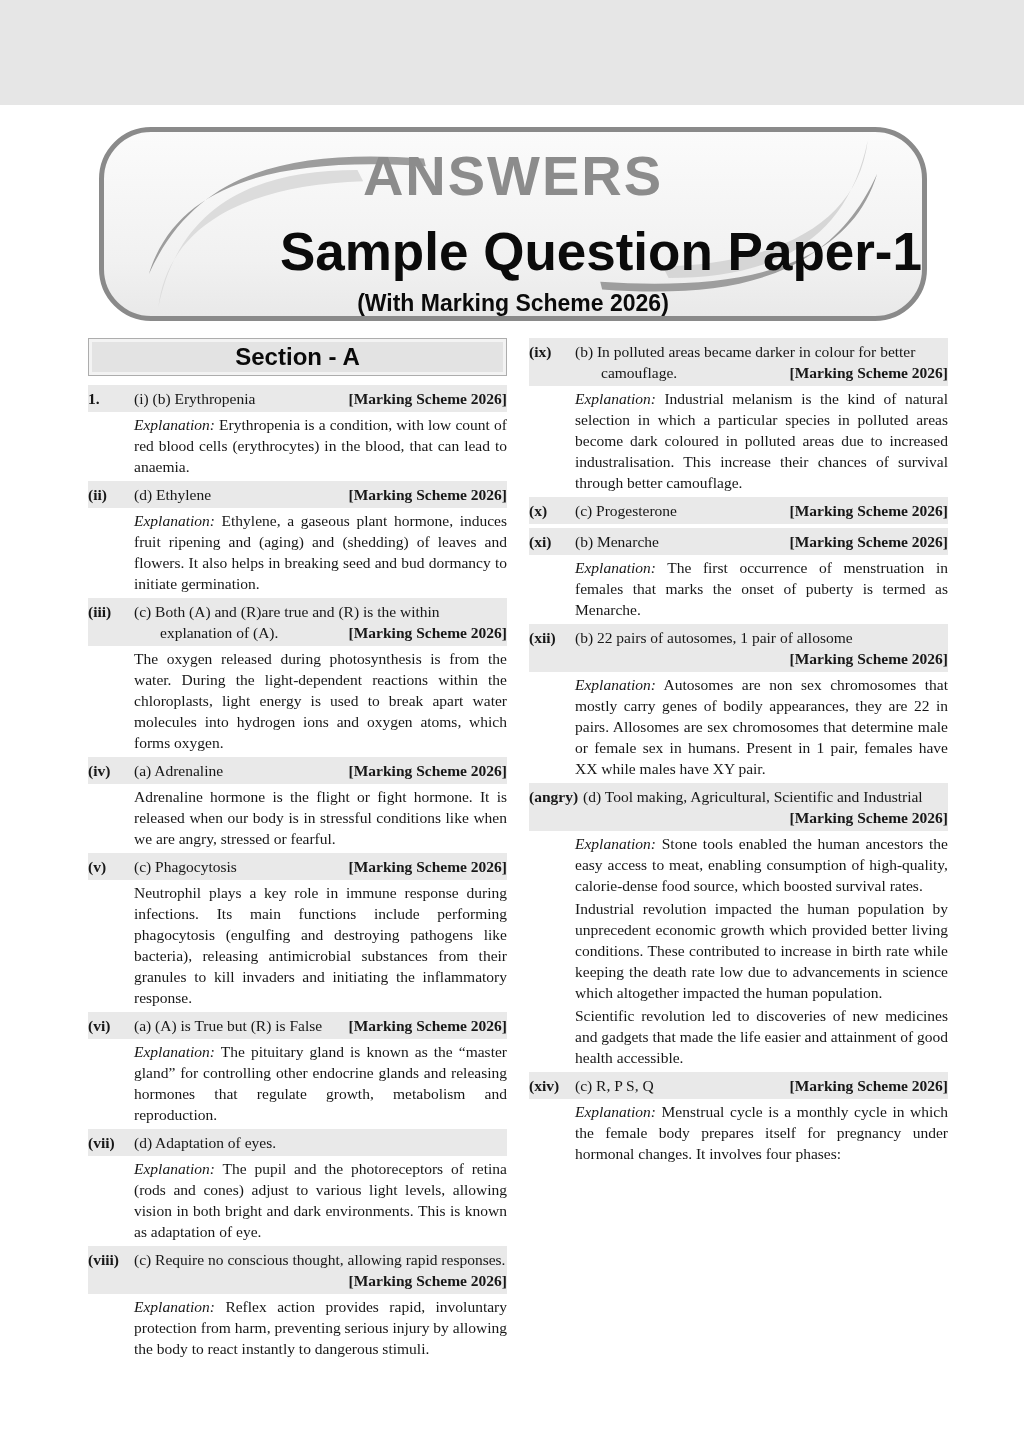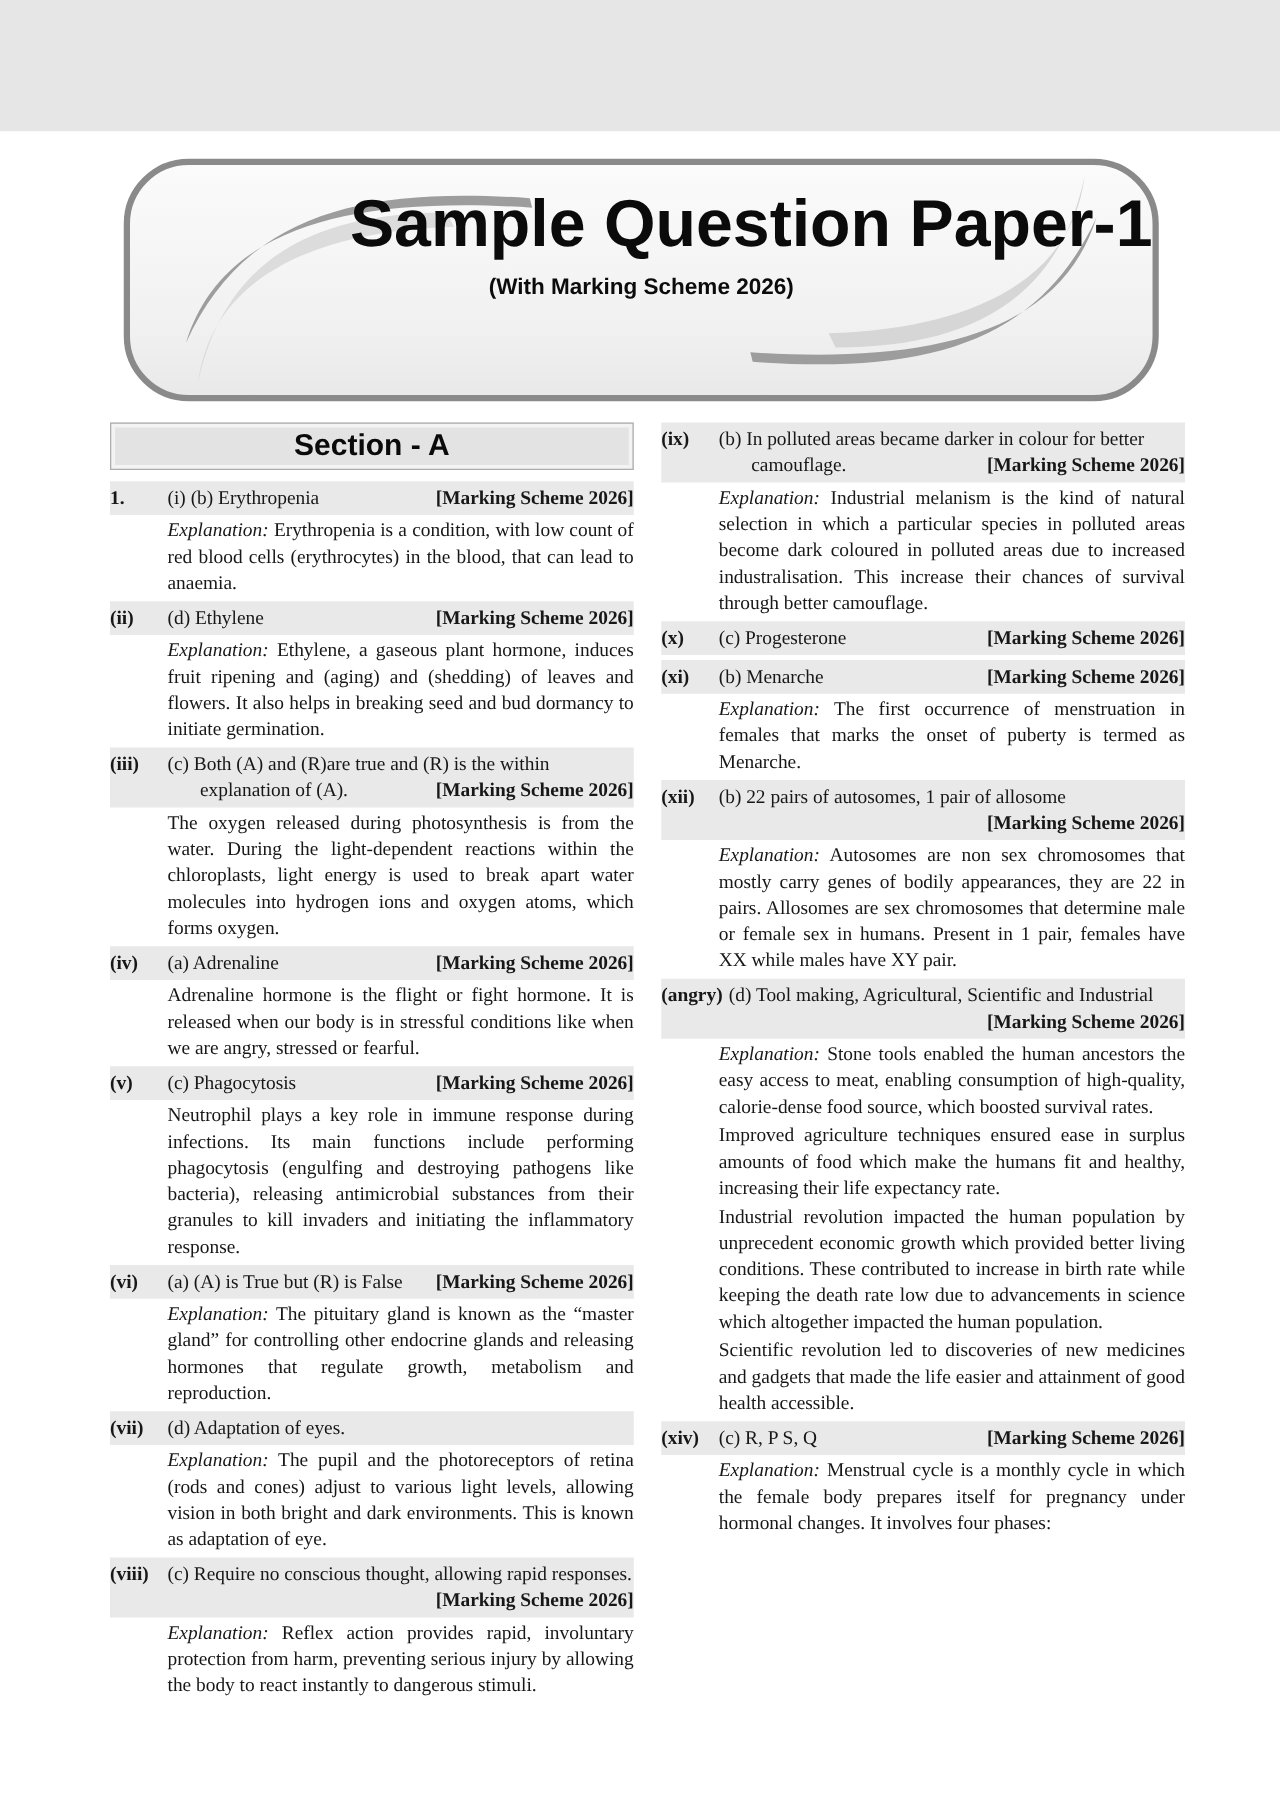--- a/index.html
+++ b/index.html
@@ -29,21 +29,21 @@
     margin-top:16px;font-family:"Liberation Sans",sans-serif;font-weight:bold;
     font-size:56px;line-height:1.0;color:var(--answers-title-gray);letter-spacing:2px;
     position:relative;
   }
   .h-sub{
     margin-top:20px;font-family:"Liberation Sans",sans-serif;font-weight:bold;
     font-size:53px;line-height:1.05;color:#0b0b0b;position:relative;text-align:right;
   }
   .h-tag{
     margin-top:12px;font-family:"Liberation Sans",sans-serif;font-weight:bold;
-    font-size:18px;line-height:1;color:#0b0b0b;position:relative;
+    font-size:23px;line-height:1;color:#0b0b0b;position:relative;
   }
   
   .content{display:flex;gap:22px;margin:17px 0 0 88px;width:860px;}
   .col{width:419px;font-size:15.5px;line-height:21px;}
   .section-box{
     background:var(--section-fill);border:1px solid #adadad;
     box-shadow:inset 0 0 0 3px #f3f3f3;
     text-align:center;font-family:"Liberation Sans",sans-serif;font-weight:bold;
     font-size:24px;line-height:36px;color:#0a0a0a;margin-bottom:9px;
   }
@@ -66,20 +66,21 @@
     <svg class="swoosh-svg" viewBox="0 0 828 194">
       <g>
         <path d="M 320 28 C 180 18 80 40 30 150 C 60 52 170 26 322 36 Z" fill="#9d9d9d"></path>
         <path d="M 250 40 C 140 40 62 78 40 185 C 50 100 130 56 256 52 Z" fill="#dcdcdc"></path>
       </g>
       <g transform="rotate(180 414 97)">
         <path d="M 320 28 C 180 18 80 40 30 150 C 60 52 170 26 322 36 Z" fill="#9d9d9d"></path>
         <path d="M 250 40 C 140 40 62 78 40 185 C 50 100 130 56 256 52 Z" fill="#d6d6d6"></path>
       </g>
     </svg>
+    <div class="h-title">ANSWERS</div>
     <div class="h-sub">Sample Question Paper-1</div>
     <div class="h-tag">(With Marking Scheme 2026)</div>
   </div>
 
   <div class="content">
     <div class="col">
       <div class="section-box">
         <span>Section - A</span>
       </div>
       <div id="col-left-items">
@@ -180,21 +181,20 @@
     </div>
   <p class="expl"><span class="prefix">Explanation:</span> Autosomes are non sex chromosomes that mostly carry genes of bodily appearances, they are 22 in pairs. Allosomes are sex chromosomes that determine male or female sex in humans. Present in 1 pair, females have XX while males have XY pair.</p>
           </div>
 
   <div class="item">
     <div class="answer-row">
       <div class="num">(angry)</div>
       <div class="answer-body"><span class="ans">(d) Tool making, Agricultural, Scientific and Industrial </span><span class="marking">[Marking Scheme 2026]</span></div>
     </div>
   <p class="expl"><span class="prefix">Explanation:</span> Stone tools enabled the human ancestors the easy access to meat, enabling consumption of high-quality, calorie-dense food source, which boosted survival rates.</p>
-            <p class="expl">Improved agriculture techniques ensured ease in surplus amounts of food which make the humans fit and healthy, increasing their life expectancy rate.</p>
             <p class="expl">Industrial revolution impacted the human population by unprecedent economic growth which provided better living conditions. These contributed to increase in birth rate while keeping the death rate low due to advancements in science which altogether impacted the human population.</p>
             <p class="expl">Scientific revolution led to discoveries of new medicines and gadgets that made the life easier and attainment of good health accessible.</p>
           </div>
 
   <div class="item">
     <div class="answer-row">
       <div class="num">(xiv)</div>
       <div class="answer-body"><span class="ans">(c) R, P S, Q </span><span class="marking">[Marking Scheme 2026]</span></div>
     </div>
   <p class="expl"><span class="prefix">Explanation:</span> Menstrual cycle is a monthly cycle in which the female body prepares itself for pregnancy under hormonal changes. It involves four phases:</p>

